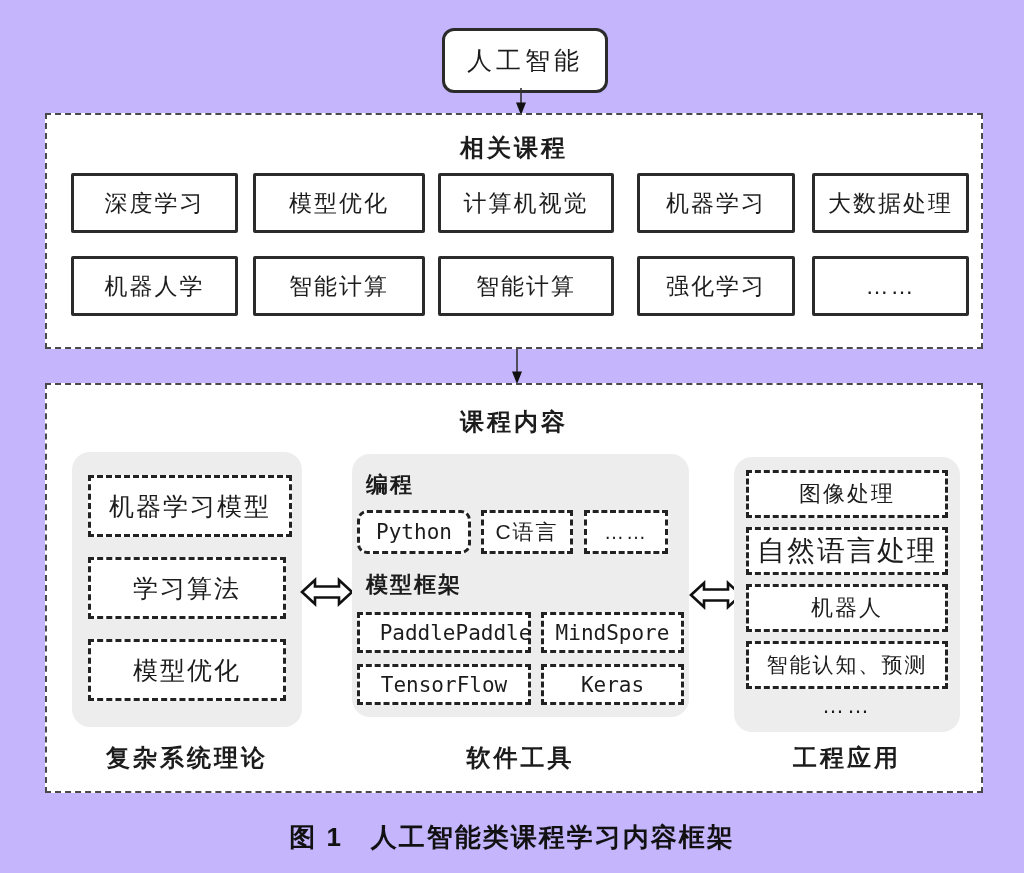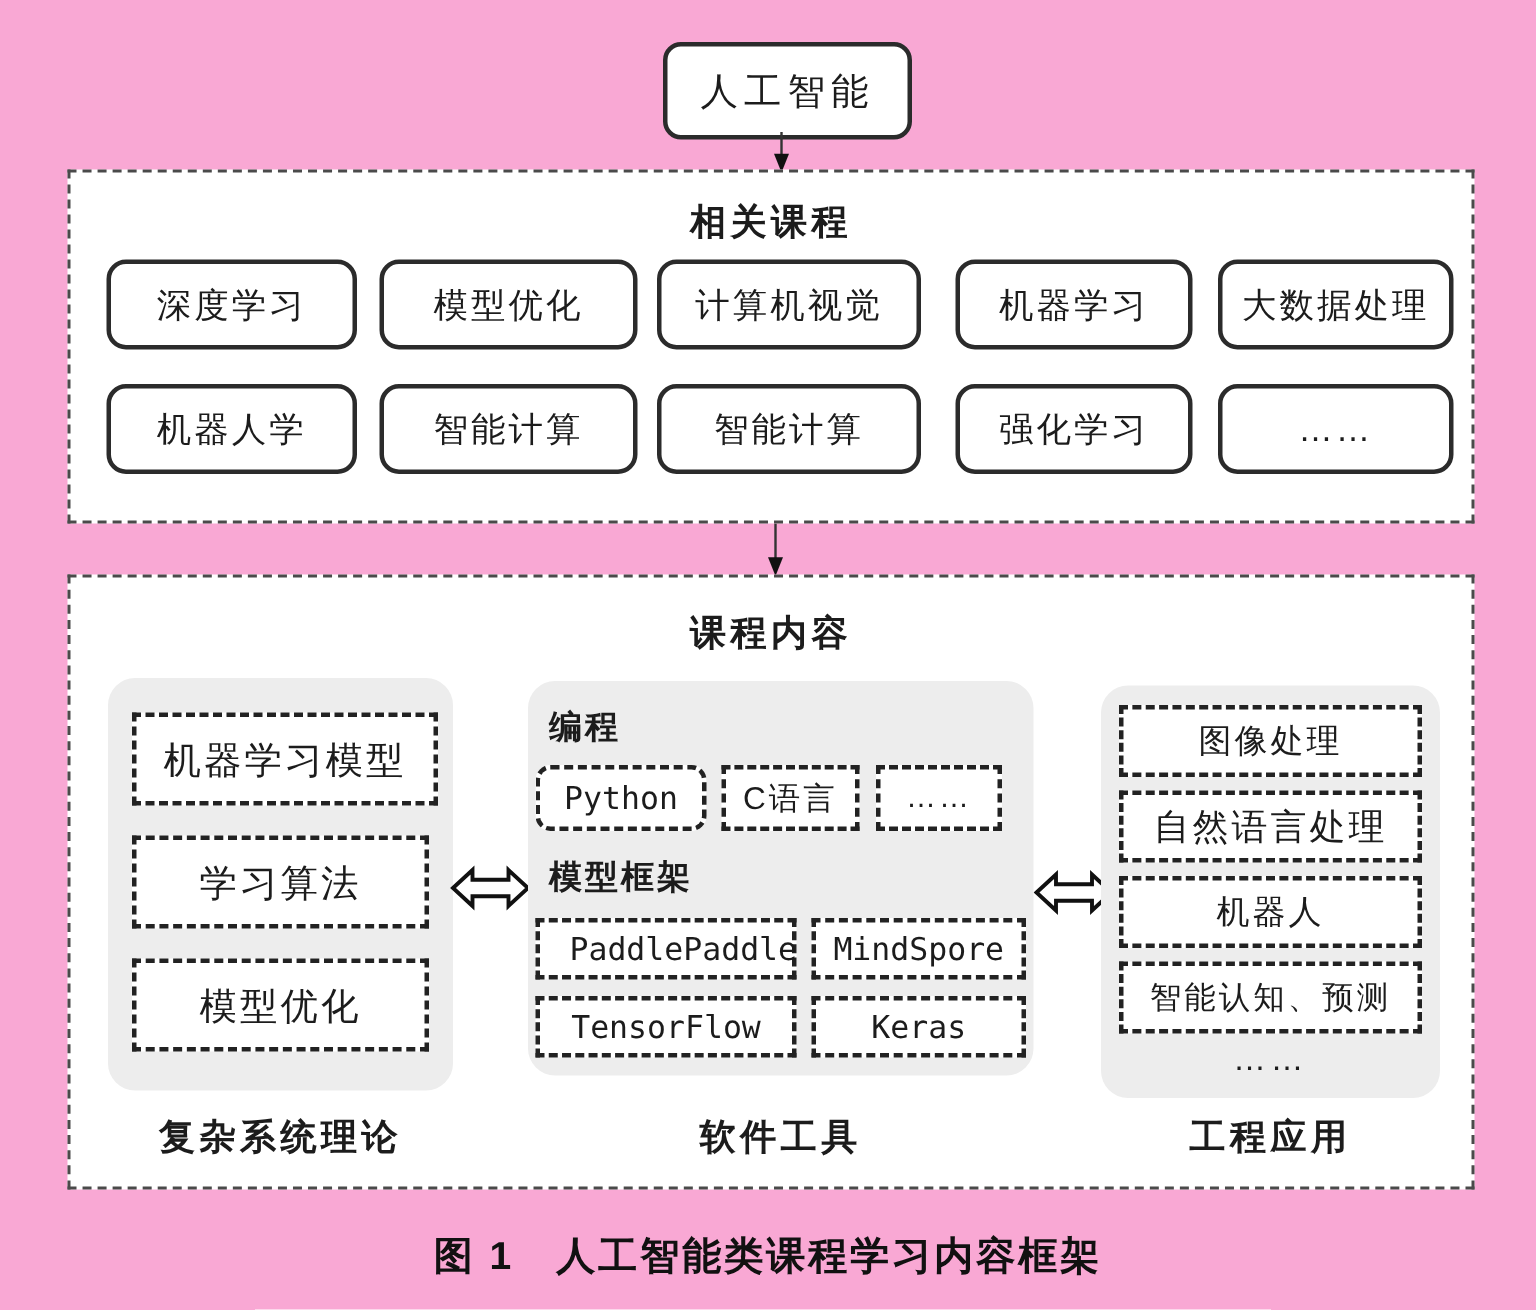--- a/index.html
+++ b/index.html
@@ -1,38 +1,38 @@
 <!DOCTYPE html>
 <html><head>
 <meta charset="utf-8">
 <style>
   html,body{margin:0;padding:0;background:#fff;}
   .canvas{
-    position:relative;width:1024px;height:873px;background:#f9a8d4;
+    position:relative;width:1024px;height:873px;background:#c4b5fd;
     font-family:"Liberation Sans","DejaVu Sans",sans-serif;color:#1c1c1c;overflow:hidden;
   }
   
   .root-node{
     position:absolute;left:442px;top:28px;width:160px;height:59px;
     border:3px solid #2b2b2b;border-radius:12px;background:#fff;
     display:flex;align-items:center;justify-content:center;
     font-size:25px;letter-spacing:4px;font-weight:500;
   }
   .arrow-v{position:absolute;}
   
   .dashed-box{
     position:absolute;border:2px dashed #4a4a4a;background:#fff;box-sizing:border-box;
   }
   .section-title{
     position:absolute;left:0;width:100%;text-align:center;
     font-size:24px;font-weight:600;letter-spacing:3px;
   }
   
   .course-box{
-    position:absolute;height:60px;border:3px solid #2b2b2b;border-radius:13px;background:#fff;
+    position:absolute;height:60px;border:3px solid #2b2b2b;border-radius:2px;background:#fff;
     display:flex;align-items:center;justify-content:center;
     font-size:23px;letter-spacing:2px;box-sizing:border-box;
   }
   
   .panel{
     position:absolute;background:#ededed;border-radius:18px;
   }
   .dash-item{
     position:absolute;border:3px dashed #222;background:#fff;box-sizing:border-box;
     display:flex;align-items:center;justify-content:center;
@@ -155,21 +155,21 @@
     </div>
 
     <svg class="arrow-v" style="left:642px;top:193px;" width="54" height="34">
       <path d="M2,17 L15,5 L15,11.5 L39,11.5 L39,5 L52,17 L39,29 L39,22.5 L15,22.5 L15,29 Z" fill="#ffffff" stroke="#111" stroke-width="2.6" stroke-linejoin="miter"></path>
     </svg>
 
     <div class="panel" style="left:687px;top:72px;width:226px;height:275px;">
       <div class="dash-item" style="left:12px;top:13px;width:202px;height:48px;font-size:22px;">
           <span>图像处理</span>
         </div>
-      <div class="dash-item" style="left:12px;top:70px;width:202px;height:48px;font-size:24px;">
+      <div class="dash-item" style="left:12px;top:70px;width:202px;height:48px;font-size:28px;">
           <span>自然语言处理</span>
         </div>
       <div class="dash-item" style="left:12px;top:127px;width:202px;height:48px;font-size:22px;">
           <span>机器人</span>
         </div>
       <div class="dash-item" style="left:12px;top:184px;width:202px;height:48px;font-size:21px;">
           <span>智能认知、预测</span>
         </div>
       <div class="dots-text" style="top:236px;">……</div>
     </div>

